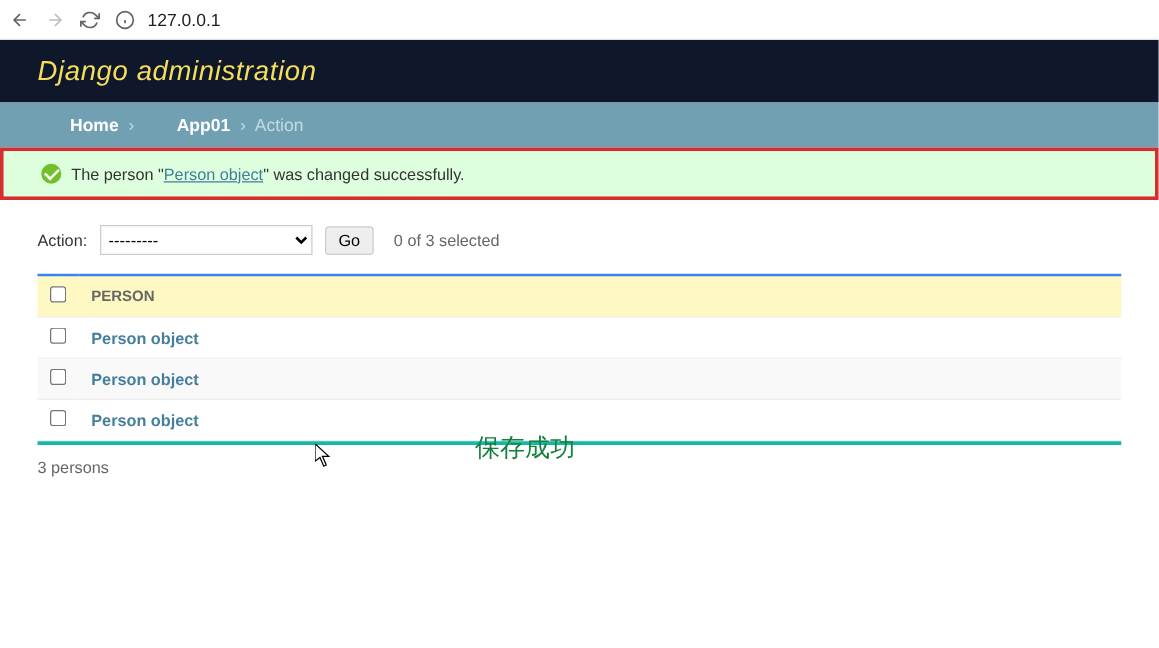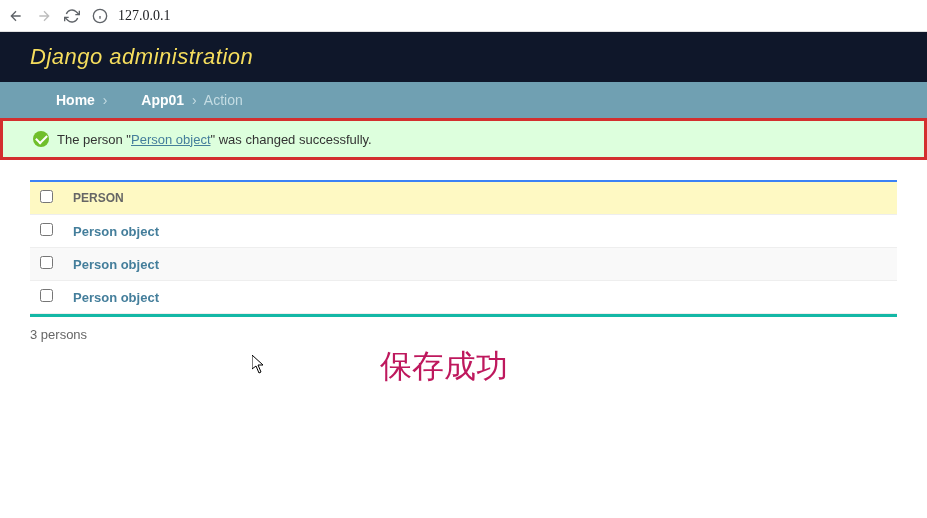--- a/index.html
+++ b/index.html
@@ -1,19 +1,19 @@
 <!DOCTYPE html>
 <html><head>
   <meta charset="utf-8">
   <style>
     * { box-sizing: border-box; margin: 0; padding: 0; }
     body { font-family: "Segoe UI", Arial, sans-serif; font-size: 14px; color: #333; background: #fff; }
 
     
-    .browser-bar { display: flex; align-items: center; height: 32px; padding: 0 6px; gap: 8px; border-bottom: 1px solid #e0e0e0; background: #fff; font-family: Liberation Serif, serif; }
+    .browser-bar { display: flex; align-items: center; height: 32px; padding: 0 6px; gap: 8px; border-bottom: 1px solid #e0e0e0; background: #fff; }
     .nav-btn { display: inline-flex; align-items: center; justify-content: center; width: 20px; height: 20px; color: #5f6368; cursor: pointer; }
     .nav-btn.disabled { color: #bdbdbd; }
     .url-bar { display: flex; align-items: center; gap: 8px; flex: 1; font-size: 14px; color: #5f6368; }
     .url-text { color: #202124; }
     .url-muted { color: #808080; }
 
     
     .dj-header { background: #0f172a; padding: 12px 30px; font-style: italic; }
     .dj-title { color: #f5dd5d; font-size: 22px; font-weight: 300; letter-spacing: 0.5px; }
 
@@ -43,21 +43,21 @@
     table.listing { width: 100%; border-collapse: collapse; }
     table.listing thead th { background: #fef9c3; text-align: left; padding: 8px 10px; font-size: 12px; font-weight: 600; color: #666; border-bottom: 1px solid #eee; border-top: 2px solid #3b82f6; text-transform: uppercase; }
     table.listing thead th.cbcol, table.listing tbody td.cbcol { width: 28px; text-align: center; }
     table.listing tbody td { padding: 8px 10px; border-bottom: 1px solid #eee; font-size: 13px; }
     table.listing tbody tr:nth-child(even) { background: #f9f9f9; }
     table.listing a { color: #447e9b; text-decoration: none; font-weight: 600; }
 
     .footer-count { padding: 10px 0; font-size: 13px; color: #666; border-top: 3px solid #14b8a6; }
 
     
-    .annotation { position: absolute; left: 380px; top: 345px; font-size: 32px; color: #be185d; font-family: Liberation Mono, monospace; pointer-events: none; }
+    .annotation { position: absolute; left: 380px; top: 345px; font-size: 20px; color: #15803d; font-family: Liberation Mono, monospace; pointer-events: none; }
 
     
     .cursor { position: absolute; left: 252px; top: 355px; pointer-events: none; }
   </style>
 </head>
 <body>
 
 <div class="browser-bar">
   <span class="nav-btn">
     <svg width="16" height="16" viewBox="0 0 24 24" fill="none" stroke="currentColor" stroke-width="2">
@@ -103,20 +103,28 @@
   <div class="success-msg">
     <span class="success-icon"></span>
     <span>
       <span>The person "</span><a href="#" class="success-link">Person object</a><span>" was changed successfully.</span>
     </span>
   </div>
 </div>
 
 <div class="content">
 
+  <div class="actions-row">
+    <span>Action:</span>
+    <select>
+      <option>---------</option>
+    </select>
+    <button>Go</button>
+    <span class="selected-count">0 of 3 selected</span>
+  </div>
 
   <table class="listing">
     <thead>
       <tr>
         <th class="cbcol">
           <input type="checkbox" style="">
         </th>
         <th>PERSON</th>
       </tr>
     </thead>

